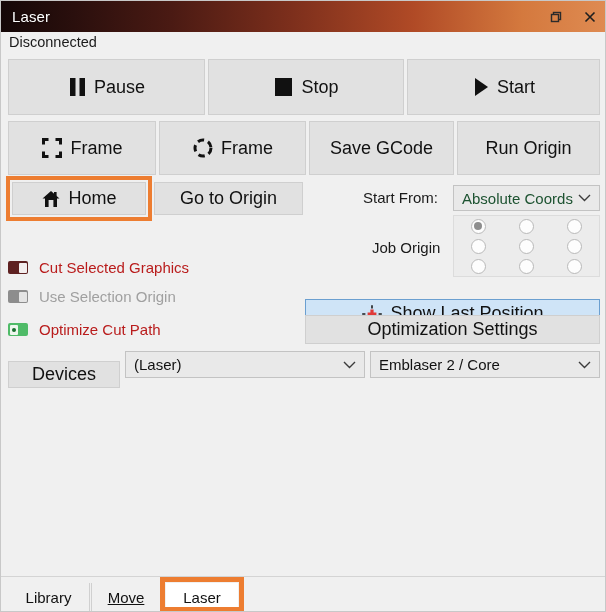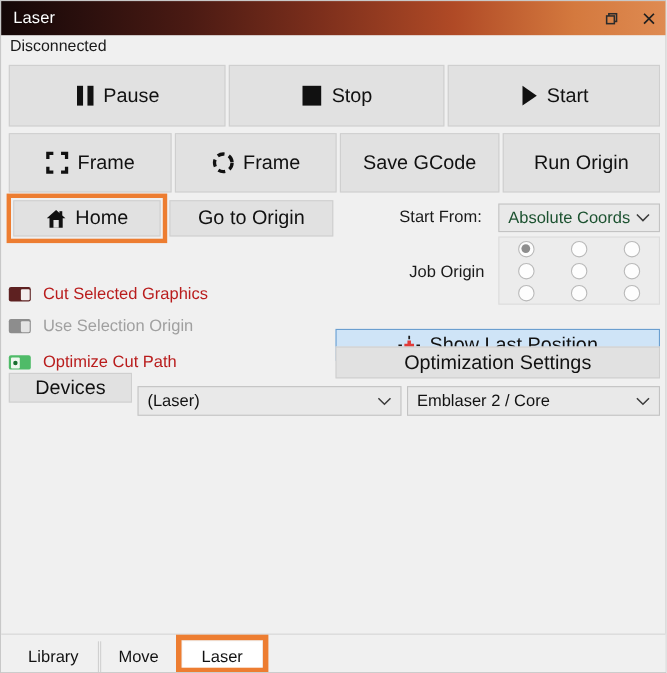--- a/index.html
+++ b/index.html
@@ -202,21 +202,21 @@
     width: 4px; height: 4px;
     border-radius: 50%;
     background: #18702f;
   }
 
   
   #btn-showlast { left: 304px; top: 265px; width: 295px; height: 29px; margin-top: 33px; }
   #btn-optset   { left: 304px; top: 314px; width: 295px; height: 29px; }
 
   
-  #btn-devices    { left: 7px;   top: 338px; width: 112px; height: 27px; }
+  #btn-devices    { left: 7px;   top: 360px; width: 112px; height: 27px; }
   #combo-auto     { left: 124px; top: 350px; width: 240px; height: 27px; }
   #combo-machine  { left: 369px; top: 350px; width: 230px; height: 27px; }
 
   
   .tabbar {
     position: absolute;
     left: 0; bottom: 0;
     width: 606px; height: 35px;
     background: #f0f0f0;
     border-top: 1px solid #d4d4d4;
@@ -235,21 +235,21 @@
     border-right: 1px solid #d0d0d0;
     cursor: default;
     user-select: none;
   }
   .tab.active {
     background: #ffffff;
     border-left: 1px solid #ffffff;
     border-right: 1px solid #ffffff;
   }
   #tab-library { left: 7px;   width: 82px; border-left: none; }
-  #tab-move    { left: 90px;  width: 70px; }
+  #tab-move    { left: 90px;  width: 70px; text-decoration: underline; }
   #tab-laser   { left: 165px; width: 72px; }
 
   .hl-tab {
     position: absolute;
     left: 159px; top: 0px;
     width: 84px; height: 35px;
     border: 5px solid #ed7d31;
     pointer-events: none;
   }
 

